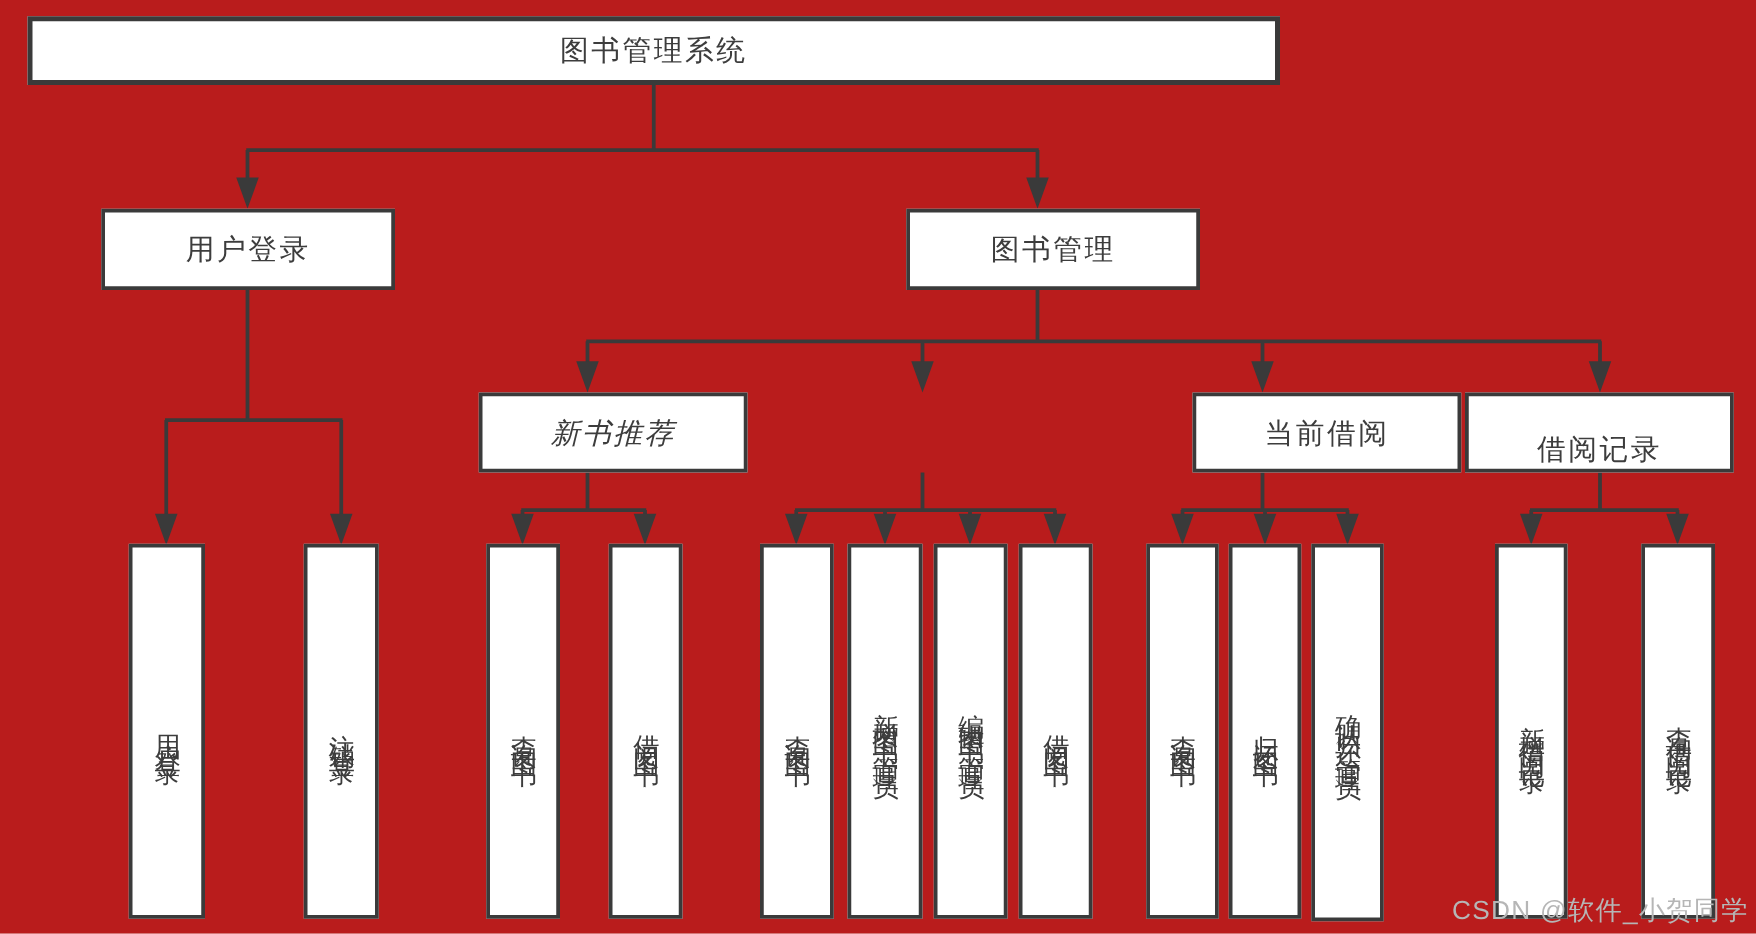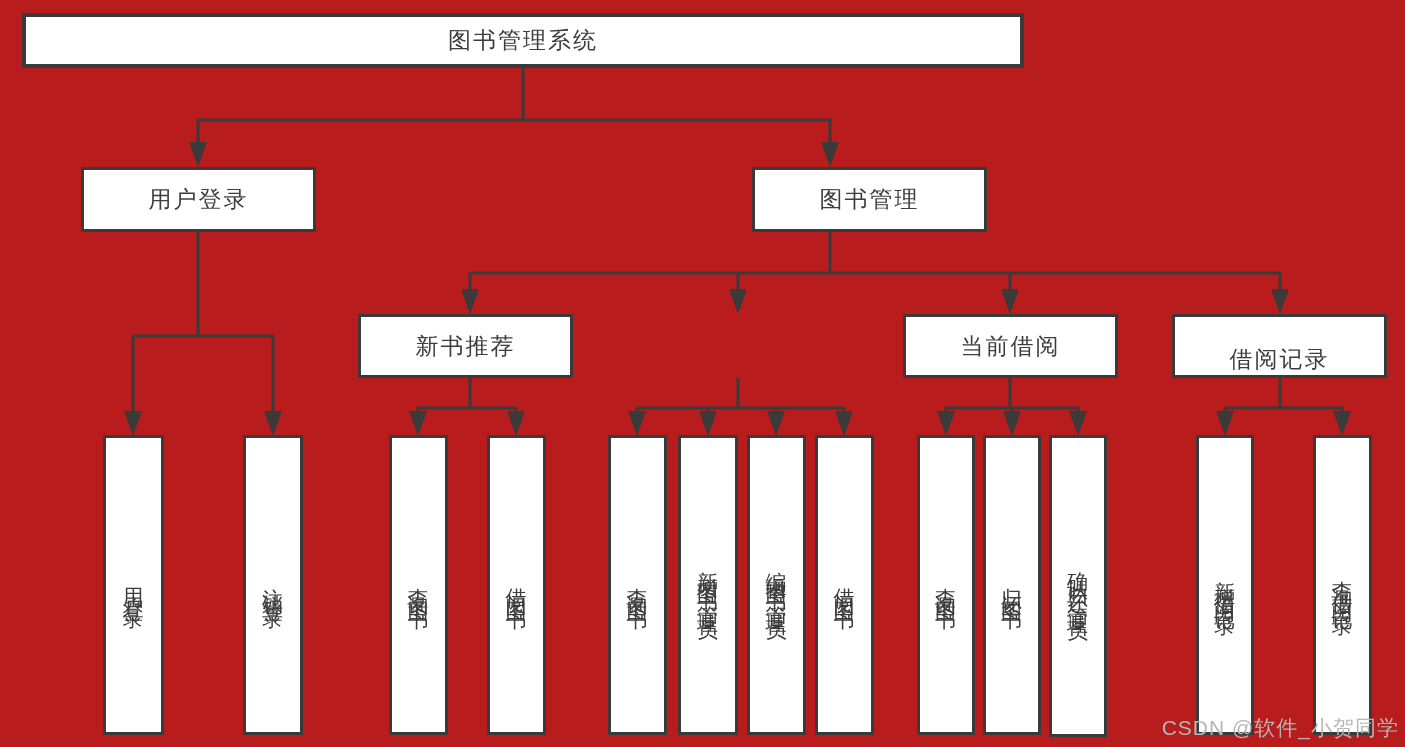--- a/index.html
+++ b/index.html
@@ -99,28 +99,28 @@
     </g>
   </svg>
 
   <div class="box root-box" style="left:22px; top:13px; width:1002px; height:55px;">
     <span class="h-label">图书管理系统</span>
   </div>
 
   <div class="box" style="left:81px; top:167px; width:235px; height:65px;">
     <span class="h-label">用户登录</span>
   </div>
-  <div class="box" style="left:752px; top:167px; width:235px; height:65px;">
+  <div class="box" style="left:725px; top:167px; width:235px; height:65px;">
     <span class="h-label">图书管理</span>
   </div>
 
-  <div class="box" style="left:358px; top:314px; width:215px; height:64px;">
+  <div class="box" style="left:383px; top:314px; width:215px; height:64px;font-style:italic;">
     <span class="h-label">新书推荐</span>
   </div>
-  <div class="box" style="left:903px; top:314px; width:215px; height:64px;text-align:center;">
+  <div class="box" style="left:954px; top:314px; width:215px; height:64px;text-align:center;">
     <span class="h-label">当前借阅</span>
   </div>
   <div class="box" style="left:1172px; top:314px; width:215px; height:64px;align-items:flex-end;">
     <span class="h-label">借阅记录</span>
   </div>
 
   <div class="box leaf" style="left:103px; top:435px; width:61px; height:300px;">
     <span class="v-label">用户登录</span>
   </div>
   <div class="box leaf" style="left:243px; top:435px; width:60px; height:300px;">

